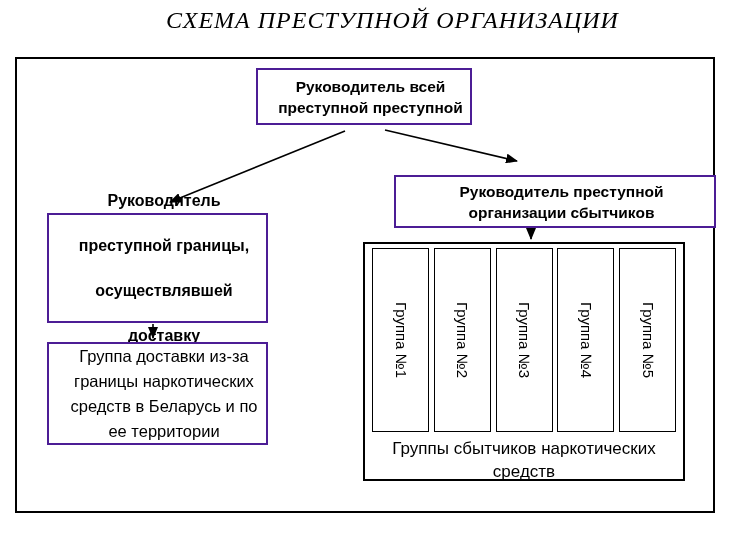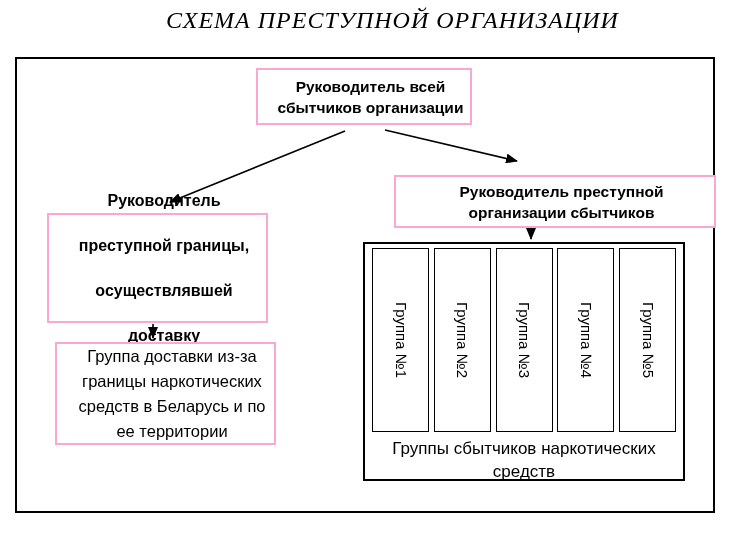--- a/index.html
+++ b/index.html
@@ -33,21 +33,21 @@
     left: 15px;
     top: 57px;
     width: 700px;
     height: 456px;
     border: 2px solid #000;
     box-sizing: border-box;
     background: #fff;
   }
   .box {
     position: absolute;
-    border: 2px solid #f9a8d4;
+    border: 2px solid #4c1d95;
     box-sizing: border-box;
     background: #fff;
     display: flex;
     flex-direction: column;
     justify-content: center;
     text-align: center;
     z-index: 2;
     padding-left: 13px;
   }
   .box-root {
@@ -57,21 +57,21 @@
   .box-sales-leader {
     left: 358px; top: 175px; width: 322px; height: 53px;
     font-weight: bold; font-size: 15.5px; line-height: 21px; margin-left: 36px;
   }
   .box-delivery-leader {
     left: 47px; top: 213px; width: 221px; height: 110px;
     font-weight: bold; font-size: 16px; line-height: 26px; gap: 19px;
   }
   .box-delivery-group {
     left: 47px; top: 342px; width: 221px; height: 103px;
-    font-weight: normal; font-size: 16.5px; line-height: 25px; margin-left: 8px;
+    font-weight: normal; font-size: 16.5px; line-height: 25px;
   }
   .groups-container {
     position: absolute;
     left: 363px; top: 242px; width: 322px; height: 239px;
     border: 2px solid #000;
     box-sizing: border-box;
     background: #fff;
     z-index: 2;
   }
   .groups-row {
@@ -112,21 +112,21 @@
 </style>
 </head>
 <body>
 
 <div class="page-title">СХЕМА ПРЕСТУПНОЙ ОРГАНИЗАЦИИ</div>
 
 <div class="outer-frame"></div>
 
 <div class="box box-root">
   <div>Руководитель всей</div>
-  <div>сбытчиков организации</div>
+  <div>преступной преступной</div>
 </div>
 
 <div class="box box-sales-leader">
   <div>Руководитель преступной</div>
   <div>организации сбытчиков</div>
 </div>
 
 <div class="box box-delivery-leader">
   <div>Руководитель</div>
   <div>преступной границы,</div>

